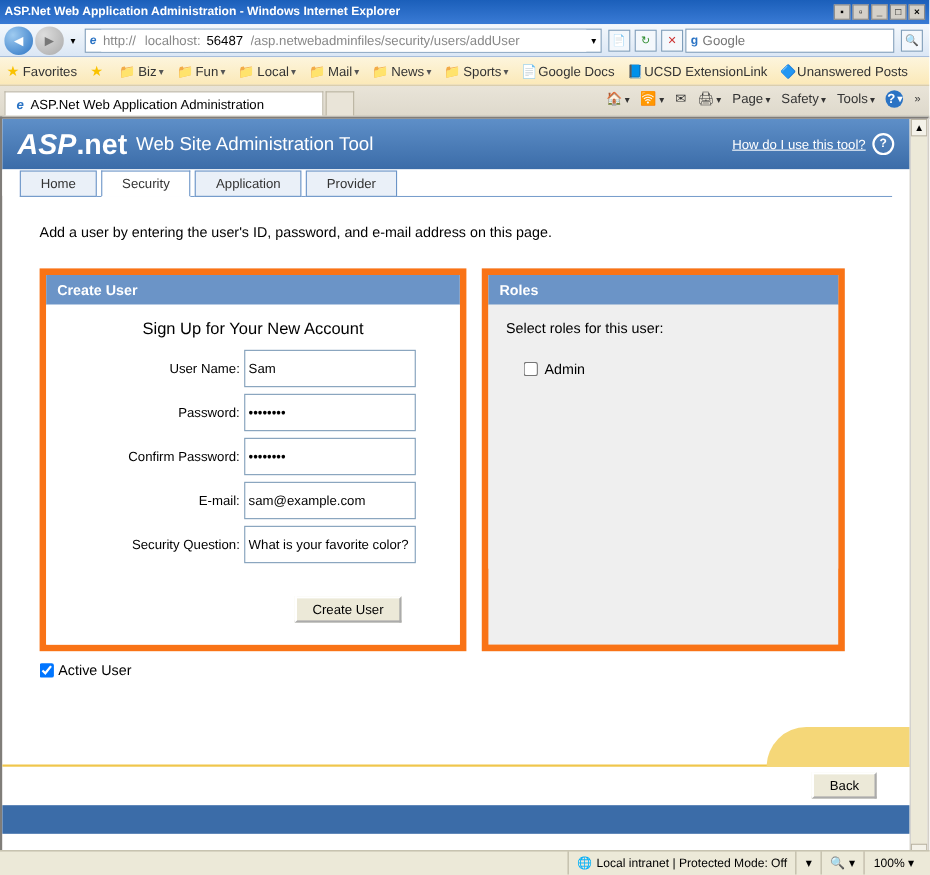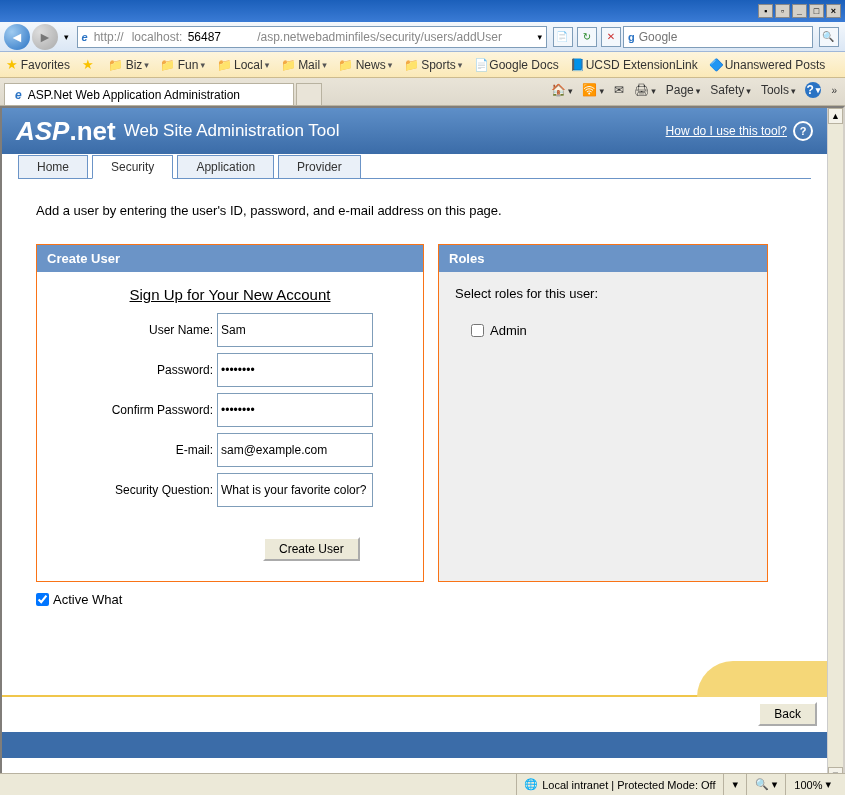--- a/index.html
+++ b/index.html
@@ -37,68 +37,69 @@
 .header-band .spacer{flex:1;}
 .header-band .helplink { color:#fff; font-size:12px; text-decoration:underline; margin-right:6px;}
 .header-band .qm { width:20px;height:20px;border-radius:50%;border:2px solid #fff;color:#fff;display:flex;align-items:center;justify-content:center;font-weight:bold;}
 .tabs-row { background:#fff; padding:0 16px; margin-right:16px; display:flex; position:relative;}
 .tabs-row .tab { border:1px solid #6b94c7; padding:4px 18px; font-size:12px; margin-right:4px; background:#eaf0f8; color:#333; position:relative; top:1px;}
 .tabs-row .tab.active { background:#fff; border-bottom:1px solid #fff;}
 .tabs-sep { border-bottom:1px solid #6b94c7; margin:0 16px 0 16px; margin-right:32px;}
 .page-body { padding:24px 18px 0 34px; margin-right:16px; font-family:Verdana,sans-serif;}
 .instr { font-size:13px; color:#000; margin-bottom:26px;}
 .panels { display:flex; gap:14px;}
-.panel { border:1px solid #f97316;}
+.panel { border:6px solid #f97316;}
 .panel-left { width:388px;}
 .panel-right { width:330px; background:#efefef;}
 .panel-hd { background:#6b94c7; color:#fff; font-weight:bold; padding:6px 10px; font-size:13px;}
 .panel-body { padding:14px 16px 20px; background:#fff;}
 .panel-right .panel-body { background:#efefef;}
-.signup-title { text-align:center; font-size:15px; margin-bottom:10px;text-decoration:underline;}
+.signup-title { text-align:center; font-size:15px; margin-bottom:10px;}
 .frow { display:flex; align-items:center; margin-bottom:6px;}
 .frow label { width:164px; text-align:right; font-size:12px; padding-right:4px;}
 .frow input { width:156px; height:20px; border:1px solid #7f9db9; font-size:12px; padding:16px 3px; font-family:Arial;}
 .create-btn { margin:24px 0 0 210px; padding:3px 14px; font-size:12px; background:#ece9d8; border:2px outset #fff;}
 .roles-text { font-size:13px; margin-bottom:22px;}
 .role-cb { display:flex; align-items:center; font-size:13px; margin-left:16px;}
 .role-cb input { margin-right:6px;}
 .active-user { display:flex; align-items:center; font-size:13px; margin-top:10px;}
 .active-user input { margin-right:4px;}
-.bottom-curve { position:absolute; bottom:52px; left:0; right:16px; height:36px; border-top:2px solid #f0c64b; display:flex; justify-content:flex-end; align-items:center; padding-right:10px;}
+.bottom-curve { position:absolute; bottom:52px; left:0; right:16px; height:36px; border-top:2px solid #f0c64b; display:flex; justify-content:flex-end; align-items:center; padding-right:30px;}
 .bottom-curve::before { content:""; position:absolute; right:0; top:-36px; width:130px; height:36px; background:#f5d778; border-top-left-radius:36px;}
 .back-btn { padding:3px 14px; font-size:12px; background:#ece9d8; border:2px outset #fff; position:relative;}
 .blue-strip { position:absolute; bottom:25px; left:0; right:16px; height:26px; background:#3b6ca8;}
 
 .statusbar { position: fixed; bottom:0; left:0; right:0; height:22px; background:#ece9d8; border-top:1px solid #b8b2a0; display:flex; align-items:center; font-size:11px; padding:0 6px;}
 .statusbar .cell { border-left:1px solid #b8b2a0; padding:0 8px; height:100%; display:flex; align-items:center;}
 .statusbar .stretch { flex:1; }
 .tinybtn { width:20px;height:20px;border:1px solid #7f9db9;background:#f4f8fc;margin:0 2px;display:flex;align-items:center;justify-content:center;font-size:10px;}
 </style>
 </head>
 <body>
 
 <div class="titlebar">
+  <span>ASP.Net Web Application Administration - Windows Internet Explorer</span>
   <span class="spacer"></span>
   <div class="winbtn">▪</div>
   <div class="winbtn">▫</div>
   <div class="winbtn">_</div>
   <div class="winbtn">□</div>
   <div class="winbtn">×</div>
 </div>
 
 <div class="navbar">
   <div class="navbtn">◄</div>
   <div class="navbtn gray">►</div>
   <div style="margin:0 4px;font-size:9px;">▾</div>
   <div class="addrwrap">
     <span style="color:#2a73c4;margin:0 4px;font-weight:bold;font-style:italic">e</span>
     <input class="gray" style="width: 38px;" value="http://">
     <input class="gray" style="width: 56px;" value="localhost:">
     <input style="width: 40px; color: rgb(0, 0, 0);" value="56487">
-    <input class="gray" style="flex: 1 1 0%; text-align: center;" value="/asp.netwebadminfiles/security/users/addUser">
+    <input class="gray" style="flex: 1 1 0%;" value="/asp.netwebadminfiles/security/users/addUser">
     <span style="margin:0 4px;font-size:9px">▾</span>
   </div>
   <div class="tinybtn">📄</div>
   <div class="tinybtn" style="color:#2a8a2a">↻</div>
   <div class="tinybtn" style="color:#c33">✕</div>
   <div class="srch">
     <span style="color:#2a73c4;font-weight:bold;margin-right:4px">g</span>
     <input style="border: 0px; flex: 1 1 0%; font-size: 12px; color: rgb(136, 136, 136);" placeholder="Google">
   </div>
   <div class="tinybtn">🔍</div>
@@ -213,21 +214,21 @@
           <div class="role-cb">
             <input type="checkbox" style="">
             <span>Admin</span>
           </div>
         </div>
       </div>
     </div>
 
     <div class="active-user">
       <input type="checkbox" checked="" style="">
-      <span>Active What</span>
+      <span>Active User</span>
     </div>
   </div>
 
   <div class="bottom-curve">
     <button class="back-btn">Back</button>
   </div>
   <div class="blue-strip"></div>
 
   <div class="scrollbar">
     <div class="arrow">▲</div>

